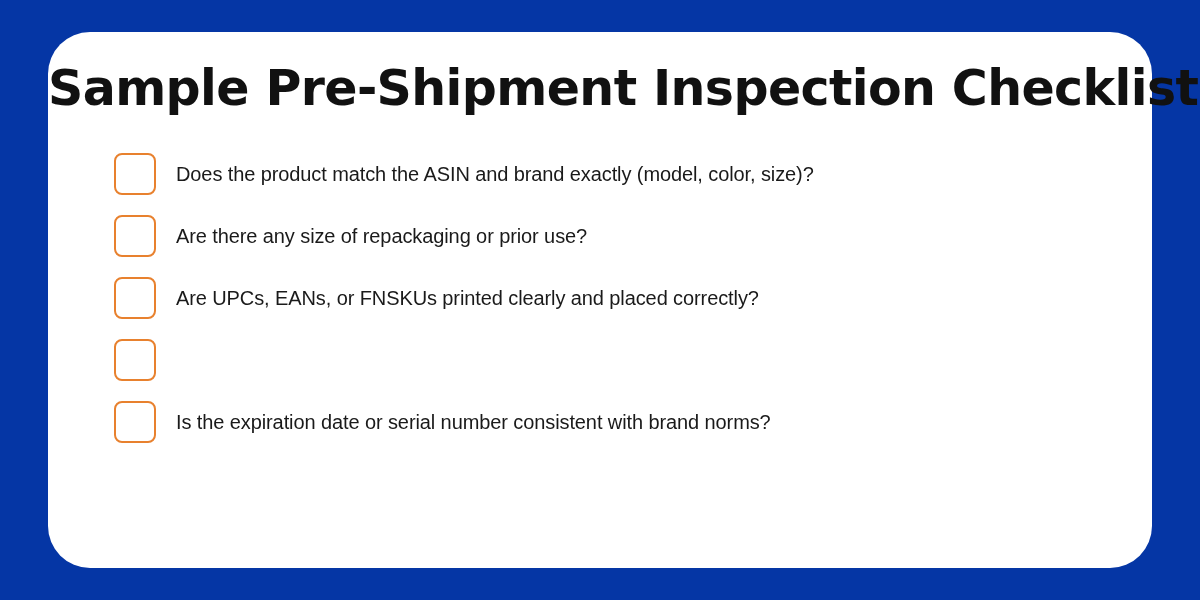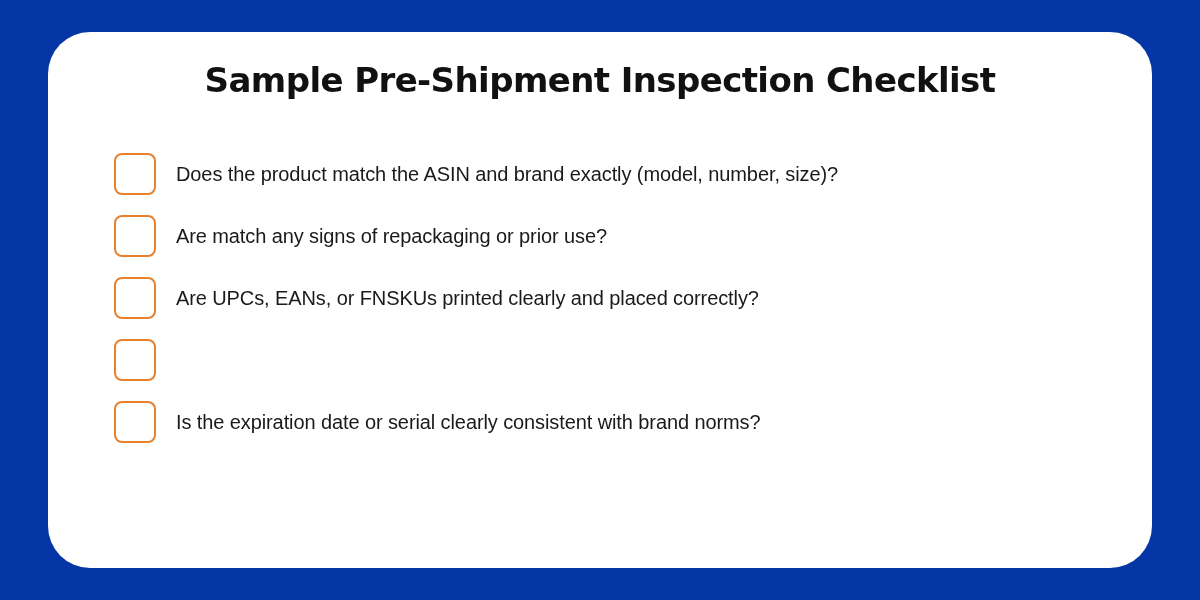--- a/index.html
+++ b/index.html
@@ -25,21 +25,21 @@
     background: #FFFFFF;
     border-radius: 42px;
   }
 
   #page-title {
     position: absolute;
     left: 0;
     top: 28px;
     width: 100%;
     text-align: center;
-    font-size: 34px;
+    font-size: 49px;
     font-weight: bold;
     letter-spacing: -0.6px;
     color: #111111;
     font-family: "DejaVu Sans", sans-serif;
     white-space: nowrap;
   }
 
   #checklist {
     position: absolute;
     left: 66px;
@@ -76,37 +76,37 @@
 <body>
 
 <div id="card">
 
   <div id="page-title">Sample Pre-Shipment Inspection Checklist</div>
 
   <div id="checklist">
 
     <div class="checklist-row">
       <div class="checkbox"></div>
-      <div class="item-label">Does the product match the ASIN and brand exactly (model, number, size)?</div>
+      <div class="item-label">Does the product match the ASIN and brand exactly (model, color, size)?</div>
     </div>
 
     <div class="checklist-row">
       <div class="checkbox"></div>
-      <div class="item-label">Are match any signs of repackaging or prior use?</div>
+      <div class="item-label">Are there any size of repackaging or prior use?</div>
     </div>
 
     <div class="checklist-row">
       <div class="checkbox"></div>
       <div class="item-label">Are UPCs, EANs, or FNSKUs printed clearly and placed correctly?</div>
     </div>
 
     <div class="checklist-row">
       <div class="checkbox"></div>
     </div>
 
 
     <div class="checklist-row">
       <div class="checkbox"></div>
-      <div class="item-label">Is the expiration date or serial clearly consistent with brand norms?</div>
+      <div class="item-label">Is the expiration date or serial number consistent with brand norms?</div>
     </div>
 
   </div>
 </div>
 
 </body></html>

